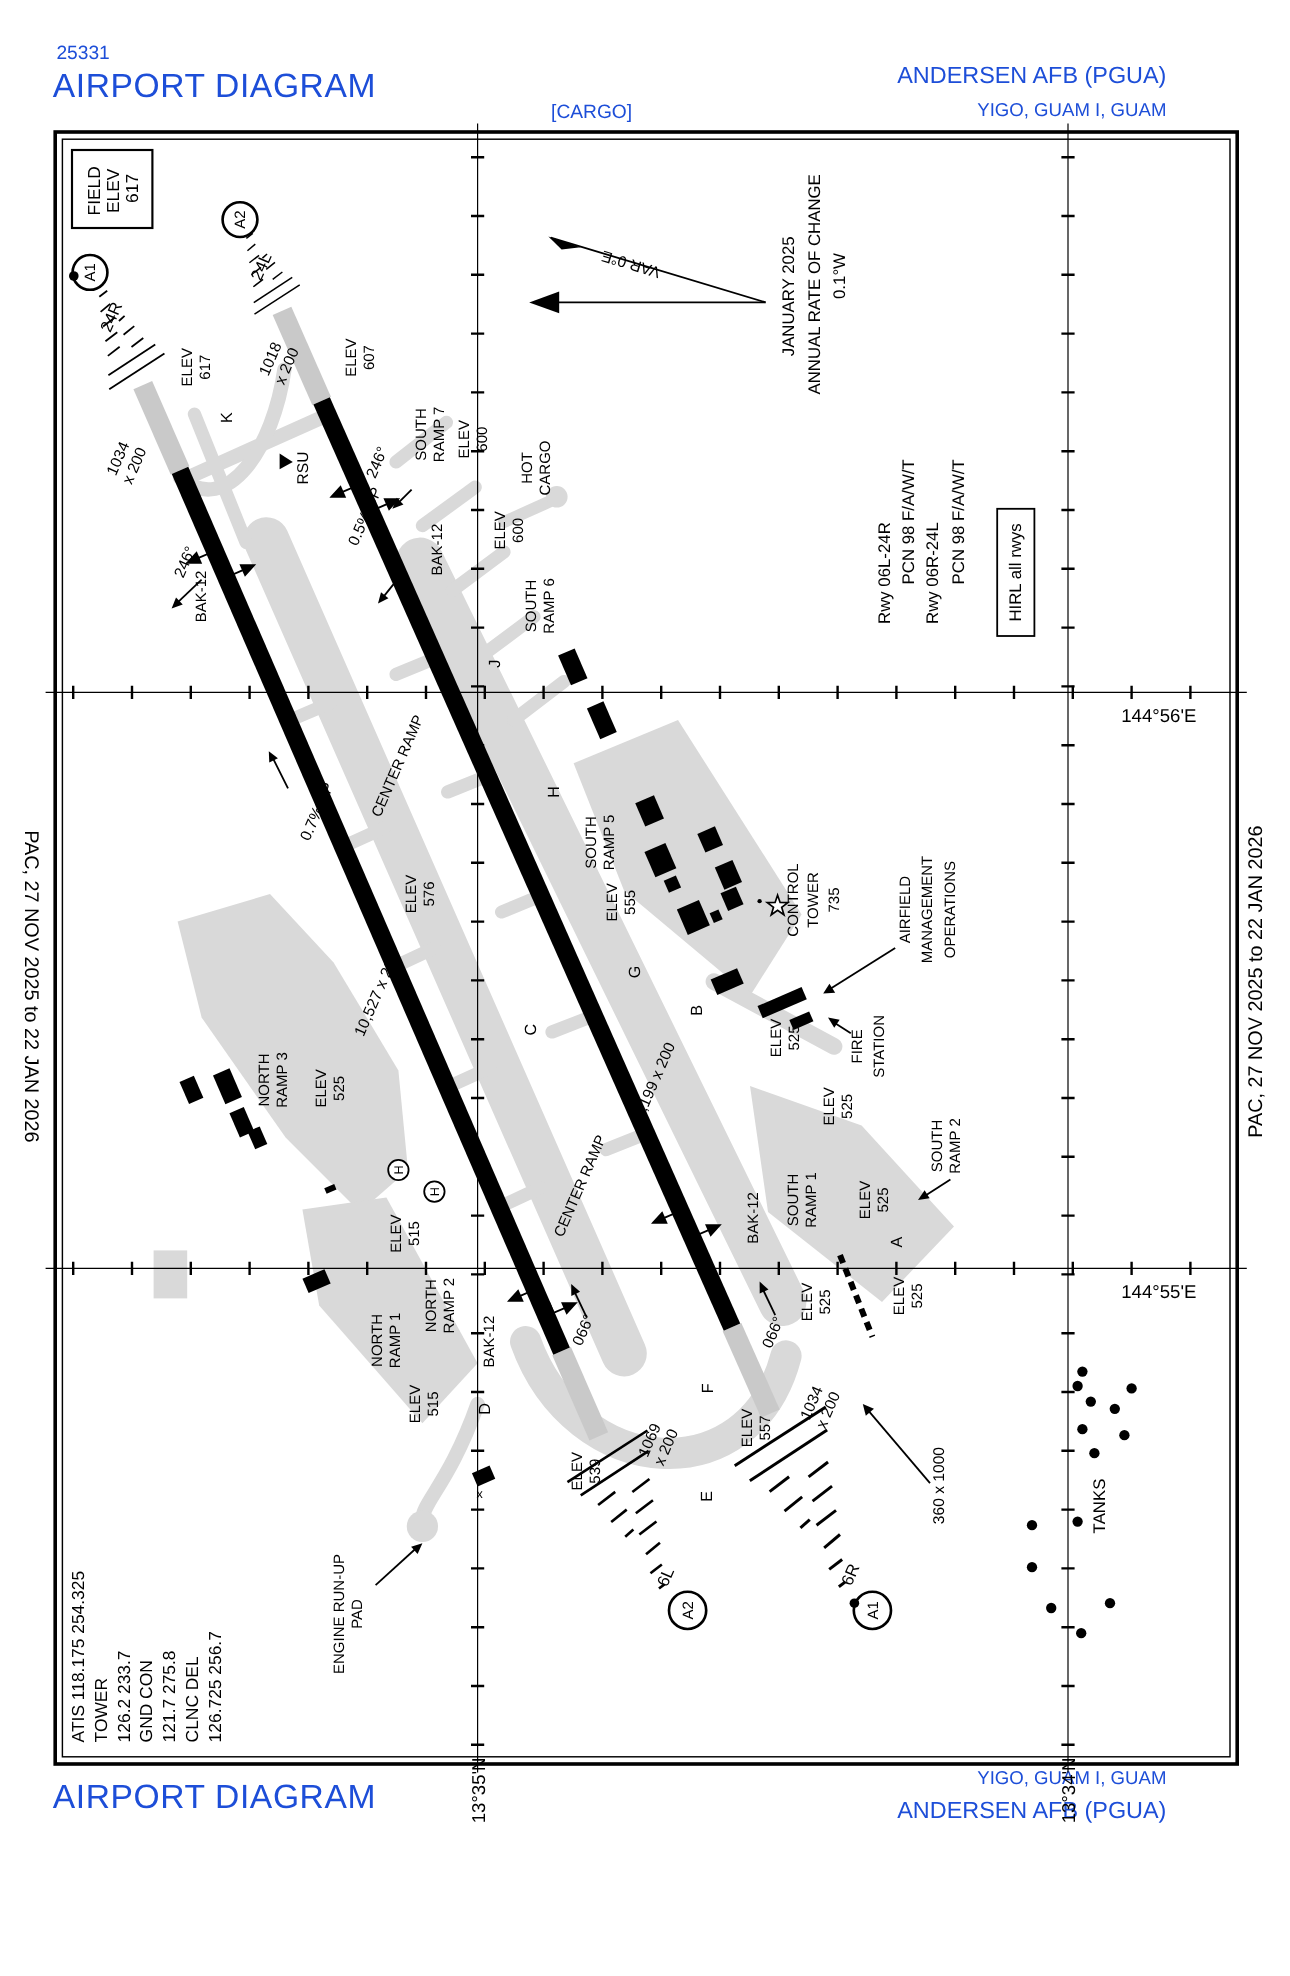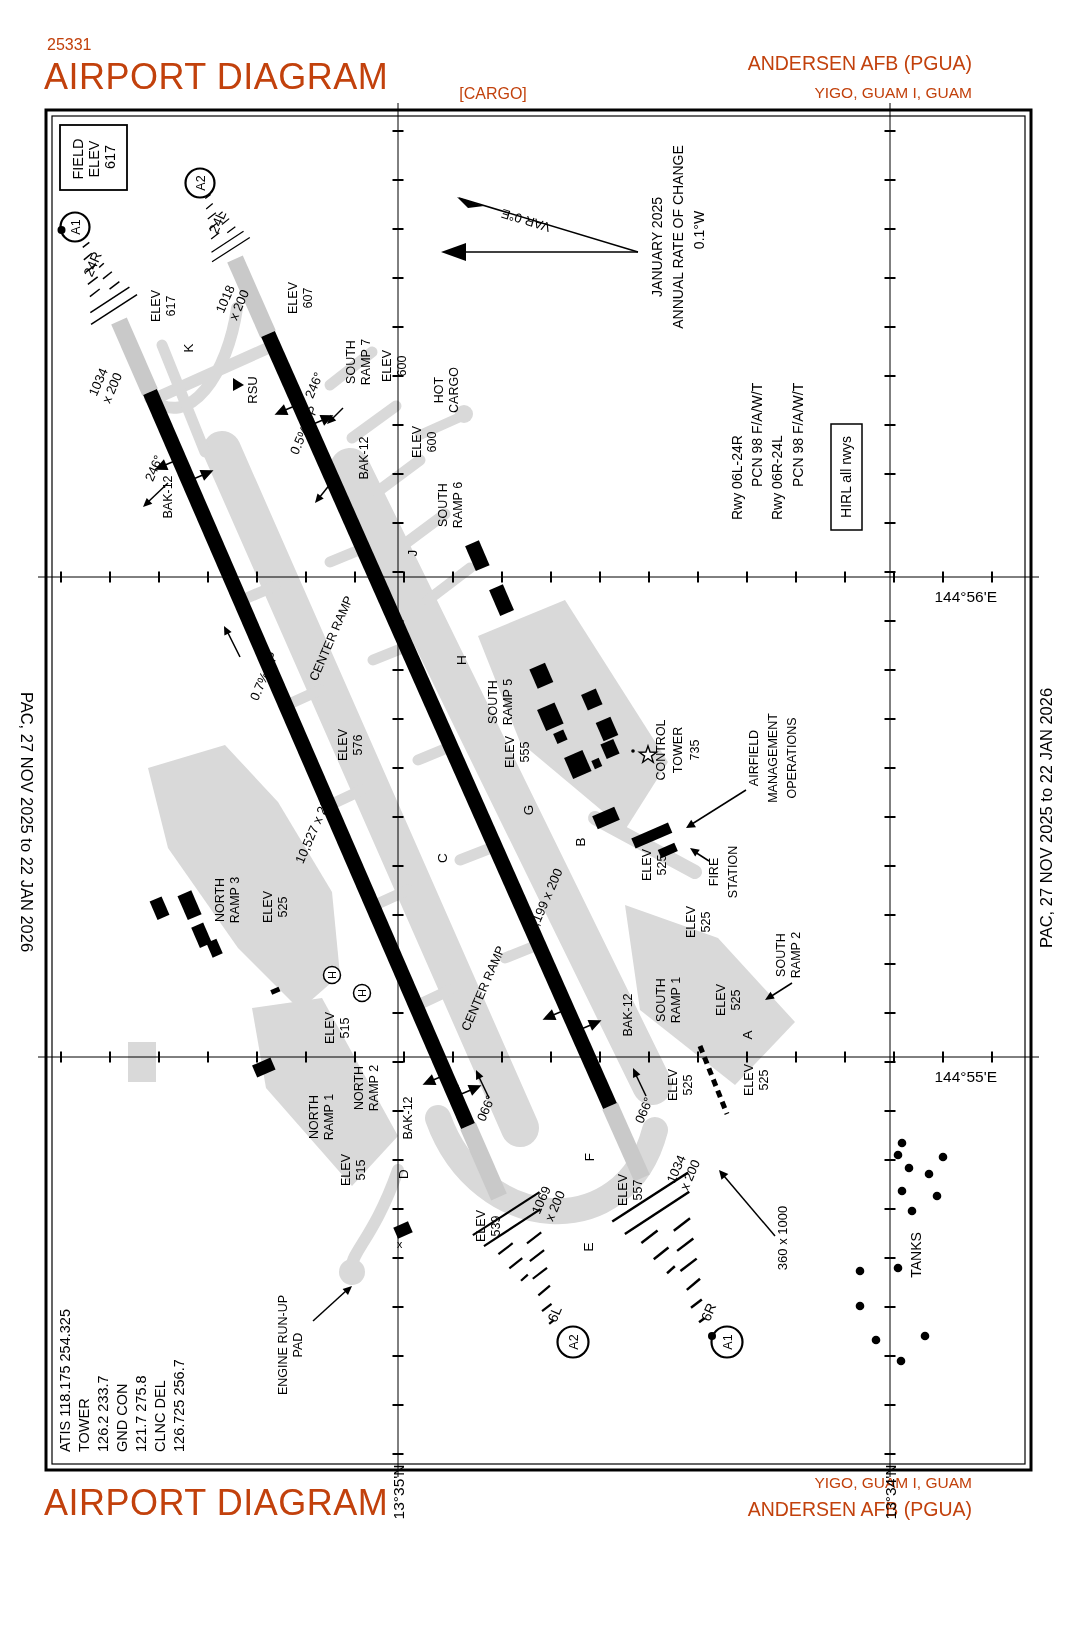--- a/index.html
+++ b/index.html
@@ -1,19 +1,19 @@
 <!DOCTYPE html>
 <html><head>
 <meta charset="utf-8">
 <style>
   html,body{margin:0;padding:0;background:#fff;}
   #page{position:relative;width:1075px;height:1647px;background:#fff;overflow:hidden;
-        font-family:"Liberation Sans",sans-serif;color:#c2410c;}
+        font-family:"Liberation Sans",sans-serif;color:#1d4ed8;}
   .abs{position:absolute;}
-  .big-title{font-size:36px;letter-spacing:.5px;}
+  .big-title{font-size:28px;letter-spacing:.5px;}
   .right{text-align:right;}
   svg text{font-family:"Liberation Sans",sans-serif;fill:#000;}
   .t10{font-size:10.5px}.t12{font-size:12.5px}.t13{font-size:13px}.t135{font-size:13.5px}
   .t14{font-size:14px}.t145{font-size:14.5px}.t15{font-size:15.5px}.t16{font-size:16.5px}
   .ln{stroke:#000;stroke-width:1.5;}
   .thin{stroke:#000;stroke-width:1;}
   .pav{stroke:#d9d9d9;fill:none;stroke-linecap:round;}
   .pavf{fill:#d9d9d9;stroke:none;}
 </style>
 </head>

